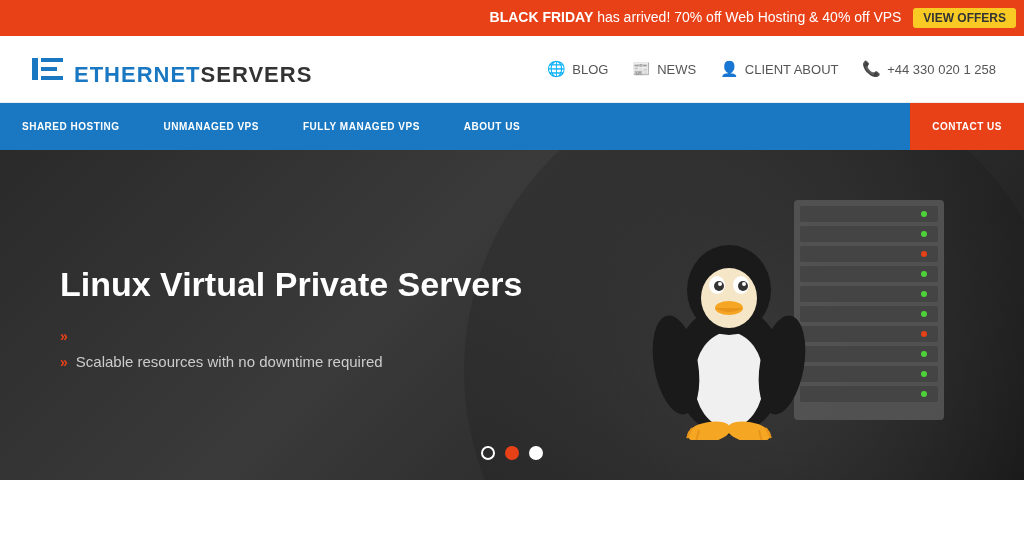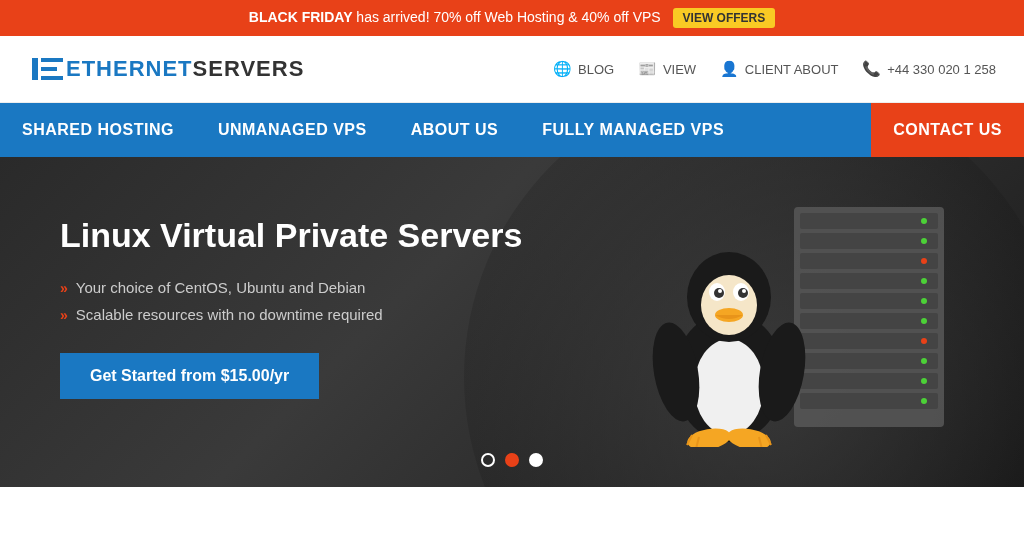--- a/index.html
+++ b/index.html
@@ -1,22 +1,22 @@
 <!DOCTYPE html>
 <html><head>
   <meta charset="utf-8">
   <style>
     * { margin: 0; padding: 0; box-sizing: border-box; }
     body { font-family: 'Arial', sans-serif; width: 1024px; overflow-x: hidden; }
 
     
     #banner {
       background: #e84118;
-      text-align: center;
-      padding: 8px 16px;
+      text-align: right;
+      padding: 8px 8px;
       font-size: 14px;
       color: #fff;
     }
     #banner strong { color: #fff; font-weight: 900; }
     #banner .view-offers-btn {
       background: #f9ca24;
       color: #333;
       font-weight: bold;
       font-size: 12px;
       padding: 3px 10px;
@@ -30,21 +30,22 @@
     #header {
       background: #fff;
       display: flex;
       align-items: center;
       justify-content: space-between;
       padding: 14px 28px;
       border-bottom: 1px solid #eee;
     }
     #logo {
       display: flex;
-      align-items: center;
+      align-items: flex-end;
+      gap: 8px;
     }
     .logo-icon {
       width: 38px;
       height: 38px;
     }
     .logo-text {
       font-size: 22px;
       font-weight: 700;
       color: #333;
       letter-spacing: 1px;
@@ -70,21 +71,21 @@
     }
 
     
     #navbar {
       background: #1a78c2;
       display: flex;
       align-items: stretch;
     }
     .nav-item {
       color: #fff;
-      font-size: 16px;
+      font-size: 10px;
       font-weight: 700;
       text-transform: uppercase;
       letter-spacing: 0.5px;
       padding: 18px 22px;
       cursor: pointer;
       display: flex;
       align-items: center;
       white-space: nowrap;
       transition: background 0.2s;
     }
@@ -94,21 +95,21 @@
     .nav-spacer { flex: 1; }
 
     
     #hero {
       background: linear-gradient(135deg, #2a2a2a 0%, #3a3a3a 40%, #1a1a1a 100%);
       position: relative;
       padding: 50px 60px 80px 60px;
       min-height: 330px;
       overflow: hidden;
       display: flex;
-      align-items: center;
+      align-items: flex-end;
     }
     
     #hero::before {
       content: '';
       position: absolute;
       right: -40px;
       top: -80px;
       width: 600px;
       height: 600px;
       border-radius: 50%;
@@ -218,56 +219,54 @@
     </div>
   </div>
 
   <div id="header-nav">
     <div class="header-nav-item">
       <span class="header-nav-icon">🌐</span>
       <span>BLOG</span>
     </div>
     <div class="header-nav-item">
       <span class="header-nav-icon">📰</span>
-      <span>VIEW</span>
+      <span>NEWS</span>
     </div>
     <div class="header-nav-item">
       <span class="header-nav-icon">👤</span>
       <span>CLIENT ABOUT</span>
     </div>
     <div class="header-nav-item">
       <span class="header-nav-icon">📞</span>
       <span>+44 330 020 1 258</span>
     </div>
   </div>
 </div>
 
 <nav id="navbar">
   <div class="nav-item">SHARED HOSTING</div>
   <div class="nav-item">UNMANAGED VPS</div>
+  <div class="nav-item">FULLY MANAGED VPS</div>
   <div class="nav-item">ABOUT US</div>
-  <div class="nav-item">FULLY MANAGED VPS</div>
   <div class="nav-spacer"></div>
   <div class="nav-item active">CONTACT US</div>
 </nav>
 
 <div id="hero">
   <div class="hero-content">
     <h1 class="hero-title">Linux Virtual Private Servers</h1>
     <ul class="hero-bullets">
       <li>
         <span class="bullet-arrow">»</span>
-        <span>Your choice of CentOS, Ubuntu and Debian</span>
       </li>
       <li>
         <span class="bullet-arrow">»</span>
         <span>Scalable resources with no downtime required</span>
       </li>
     </ul>
-    <button class="hero-cta">Get Started from $15.00/yr</button>
   </div>
 
   <div class="hero-image">
     <svg width="340" height="260" viewBox="0 0 340 260" xmlns="http://www.w3.org/2000/svg">
 
       <g transform="translate(170, 20)">
 
         <rect x="0" y="0" width="150" height="220" rx="4" fill="#555" opacity="0.9"></rect>
         <rect x="6" y="6" width="138" height="16" rx="2" fill="#444"></rect>
         <rect x="6" y="26" width="138" height="16" rx="2" fill="#444"></rect>

